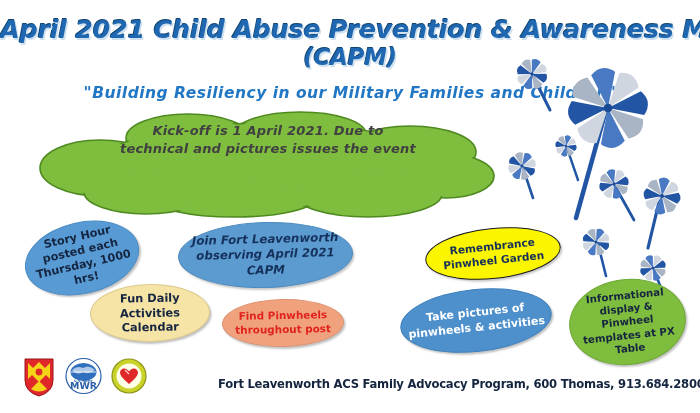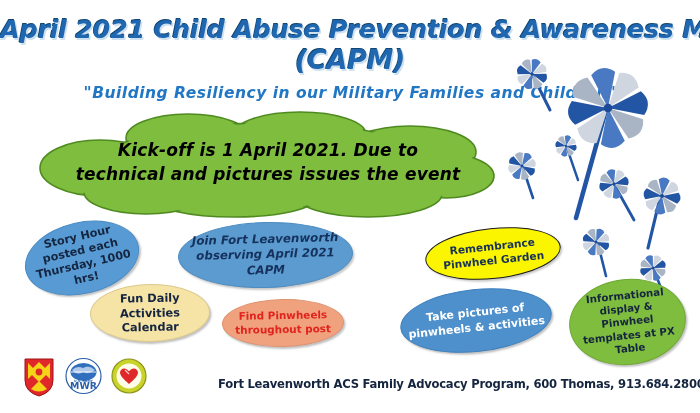--- a/index.html
+++ b/index.html
@@ -29,21 +29,21 @@
     font-weight: bold;
     font-style: italic;
     font-size: 25.5px;
     letter-spacing: -0.3px;
     color: #1f67b0;
     line-height: 1.08;
     text-shadow: 1.5px 1.5px 0 #cfe0ef, -0.6px -0.6px 0 #12456f;
     white-space: nowrap;
   }
   .title-line.second {
-    font-size: 27px;
+    font-size: 23px;
     margin-top: 1px;
   }
   .subtitle {
     position: absolute;
     left: 0;
     top: 84px;
     width: 700px;
     text-align: center;
     font-family: "DejaVu Sans", sans-serif;
     font-style: italic;
@@ -59,29 +59,29 @@
     position: absolute;
     left: 38px;
     top: 110px;
     width: 460px;
     height: 108px;
   }
   .cloud svg { display: block; }
   .cloud-text {
     position: absolute;
     left: 0;
-    top: 28px;
+    top: 12px;
     width: 460px;
     text-align: center;
     font-family: "DejaVu Sans", sans-serif;
     font-style: italic;
     font-weight: bold;
-    font-size: 17px;
+    font-size: 13px;
     line-height: 1.42;
-    color: #000000;
+    color: #404040;
     letter-spacing: 0.2px;
   }
 
   
   .bubble {
     position: absolute;
     display: flex;
     align-items: center;
     justify-content: center;
     text-align: center;

